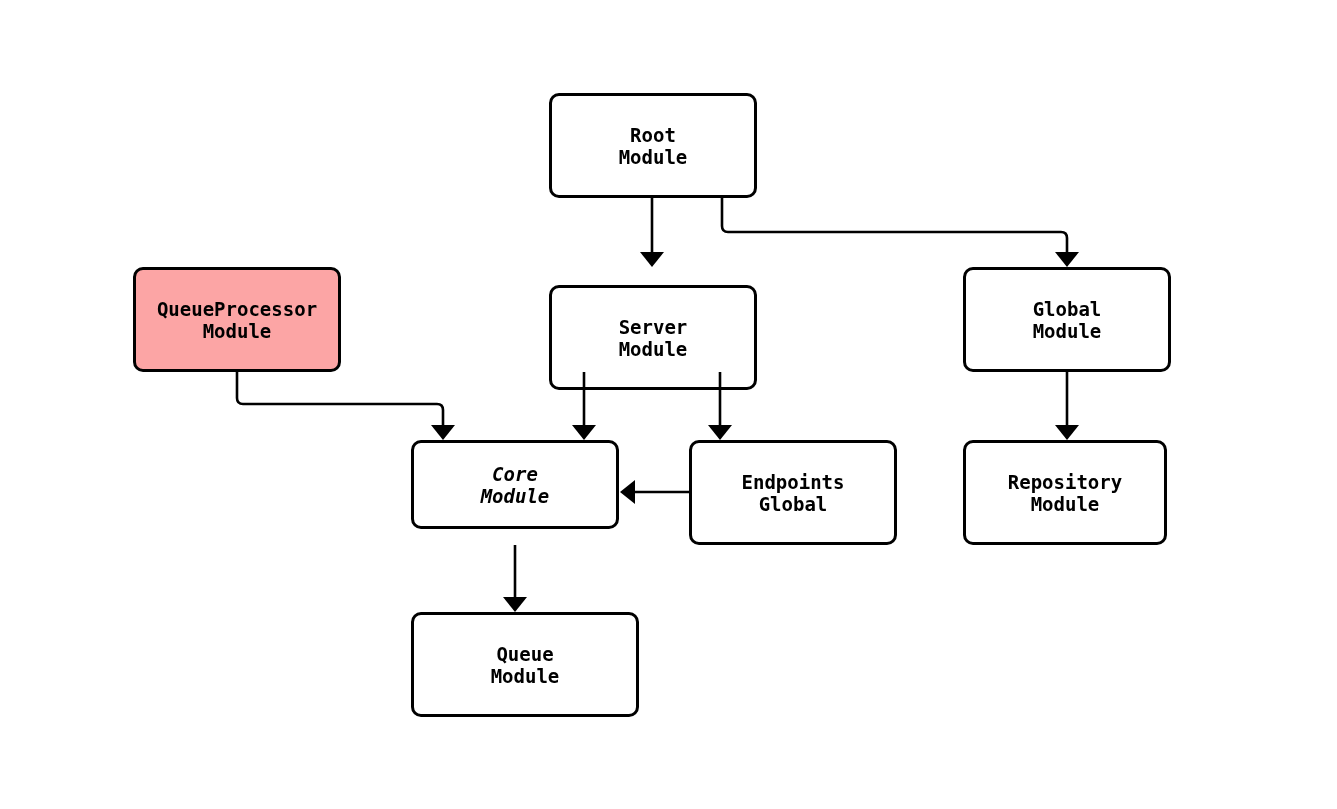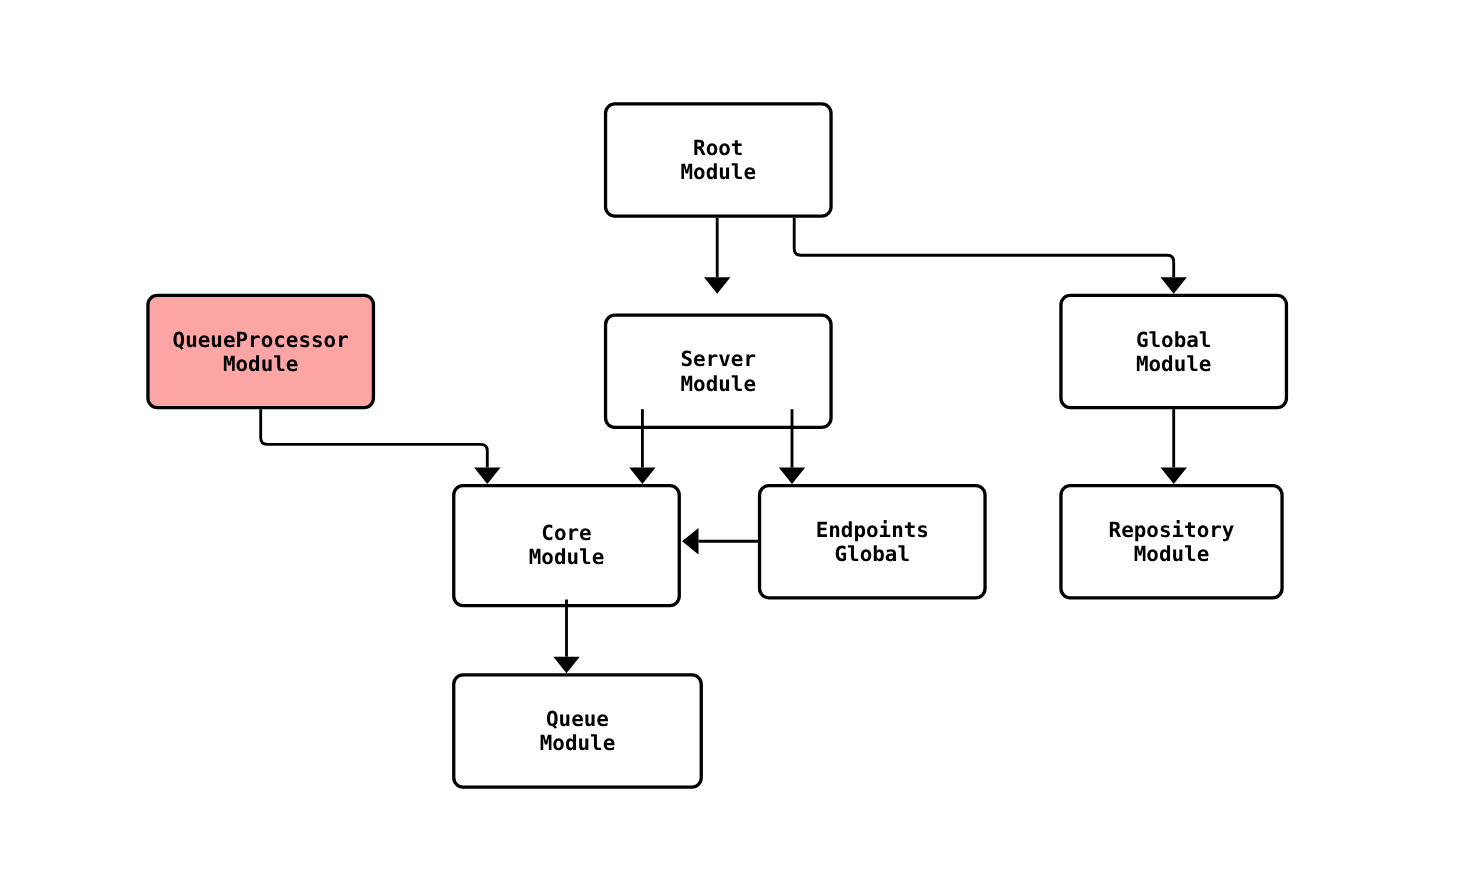--- a/index.html
+++ b/index.html
@@ -57,21 +57,21 @@
 Module</span>
       </div>
       <div class="node" style="left: 549px; top: 285px; width: 208px; height: 105px; background: rgb(255, 255, 255); border-color: rgb(0, 0, 0);">
         <span class="node-label">Server
 Module</span>
       </div>
       <div class="node" style="left: 963px; top: 267px; width: 208px; height: 105px; background: rgb(255, 255, 255); border-color: rgb(0, 0, 0);">
         <span class="node-label">Global
 Module</span>
       </div>
-      <div class="node" style="left: 411px; top: 440px; width: 208px; height: 112px; background: rgb(255, 255, 255); border-color: rgb(0, 0, 0);">
+      <div class="node" style="left: 411px; top: 440px; width: 208px; height: 89px; background: rgb(255, 255, 255); border-color: rgb(0, 0, 0); font-style: italic;">
         <span class="node-label">Core
 Module</span>
       </div>
       <div class="node" style="left: 689px; top: 440px; width: 208px; height: 105px; background: rgb(255, 255, 255); border-color: rgb(0, 0, 0);">
         <span class="node-label">Endpoints
 Global</span>
       </div>
       <div class="node" style="left: 963px; top: 440px; width: 204px; height: 105px; background: rgb(255, 255, 255); border-color: rgb(0, 0, 0);">
         <span class="node-label">Repository
 Module</span>

